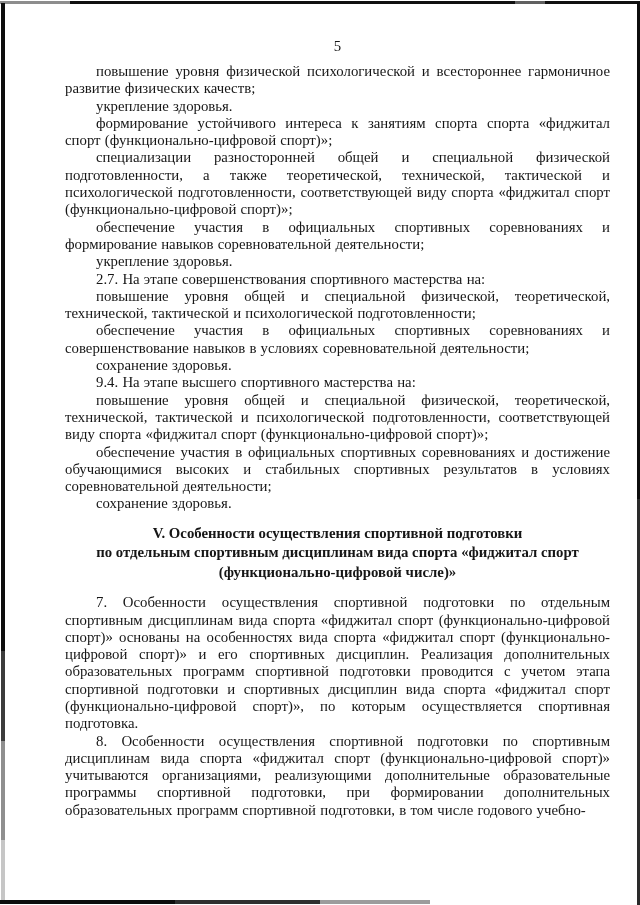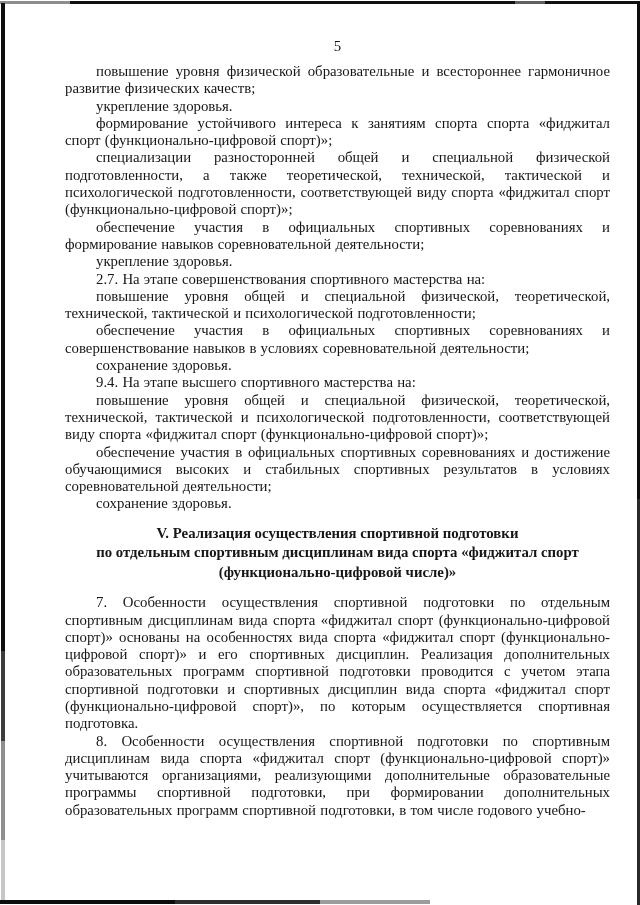--- a/index.html
+++ b/index.html
@@ -87,36 +87,36 @@
 
 <div class="scan-page">
   <div class="edge-top"></div>
   <div class="edge-left"></div>
   <div class="edge-right"></div>
   <div class="edge-bottom"></div>
 
   <div class="content">
     <div class="page-number">5</div>
     <div class="body-text">
-        <p class="para">повышение уровня физической образовательные и всестороннее гармоничное развитие физических качеств;</p>
+        <p class="para">повышение уровня физической психологической и всестороннее гармоничное развитие физических качеств;</p>
         <p class="para">укрепление здоровья.</p>
         <p class="para">формирование устойчивого интереса к занятиям спорта спорта «фиджитал спорт (функционально-цифровой спорт)»;</p>
         <p class="para">специализации разносторонней общей и специальной физической подготовленности, а также теоретической, технической, тактической и психологической подготовленности, соответствующей виду спорта «фиджитал спорт (функционально-цифровой спорт)»;</p>
         <p class="para">обеспечение участия в официальных спортивных соревнованиях и формирование навыков соревновательной деятельности;</p>
         <p class="para">укрепление здоровья.</p>
         <p class="para">2.7. На этапе совершенствования спортивного мастерства на:</p>
         <p class="para">повышение уровня общей и специальной физической, теоретической, технической, тактической и психологической подготовленности;</p>
         <p class="para">обеспечение участия в официальных спортивных соревнованиях и совершенствование навыков в условиях соревновательной деятельности;</p>
         <p class="para">сохранение здоровья.</p>
         <p class="para">9.4. На этапе высшего спортивного мастерства на:</p>
         <p class="para">повышение уровня общей и специальной физической, теоретической, технической, тактической и психологической подготовленности, соответствующей виду спорта «фиджитал спорт (функционально-цифровой спорт)»;</p>
         <p class="para">обеспечение участия в официальных спортивных соревнованиях и достижение обучающимися высоких и стабильных спортивных результатов в условиях соревновательной деятельности;</p>
         <p class="para">сохранение здоровья.</p>
         <div class="heading">
-          <div>V. Реализация осуществления спортивной подготовки</div>
+          <div>V. Особенности осуществления спортивной подготовки</div>
           <div>по отдельным спортивным дисциплинам вида спорта «фиджитал спорт</div>
           <div>(функционально-цифровой числе)»</div>
         </div>
         <p class="para">7. Особенности осуществления спортивной подготовки по отдельным спортивным дисциплинам вида спорта «фиджитал спорт (функционально-цифровой спорт)» основаны на особенностях вида спорта «фиджитал спорт (функционально-цифровой спорт)» и его спортивных дисциплин. Реализация дополнительных образовательных программ спортивной подготовки проводится с учетом этапа спортивной подготовки и спортивных дисциплин вида спорта «фиджитал спорт (функционально-цифровой спорт)», по которым осуществляется спортивная подготовка.</p>
         <p class="para">8. Особенности осуществления спортивной подготовки по спортивным дисциплинам вида спорта «фиджитал спорт (функционально-цифровой спорт)» учитываются организациями, реализующими дополнительные образовательные программы спортивной подготовки, при формировании дополнительных образовательных программ спортивной подготовки, в том числе годового учебно-</p>
       </div>
   </div>
 </div>
 
 </body></html>

